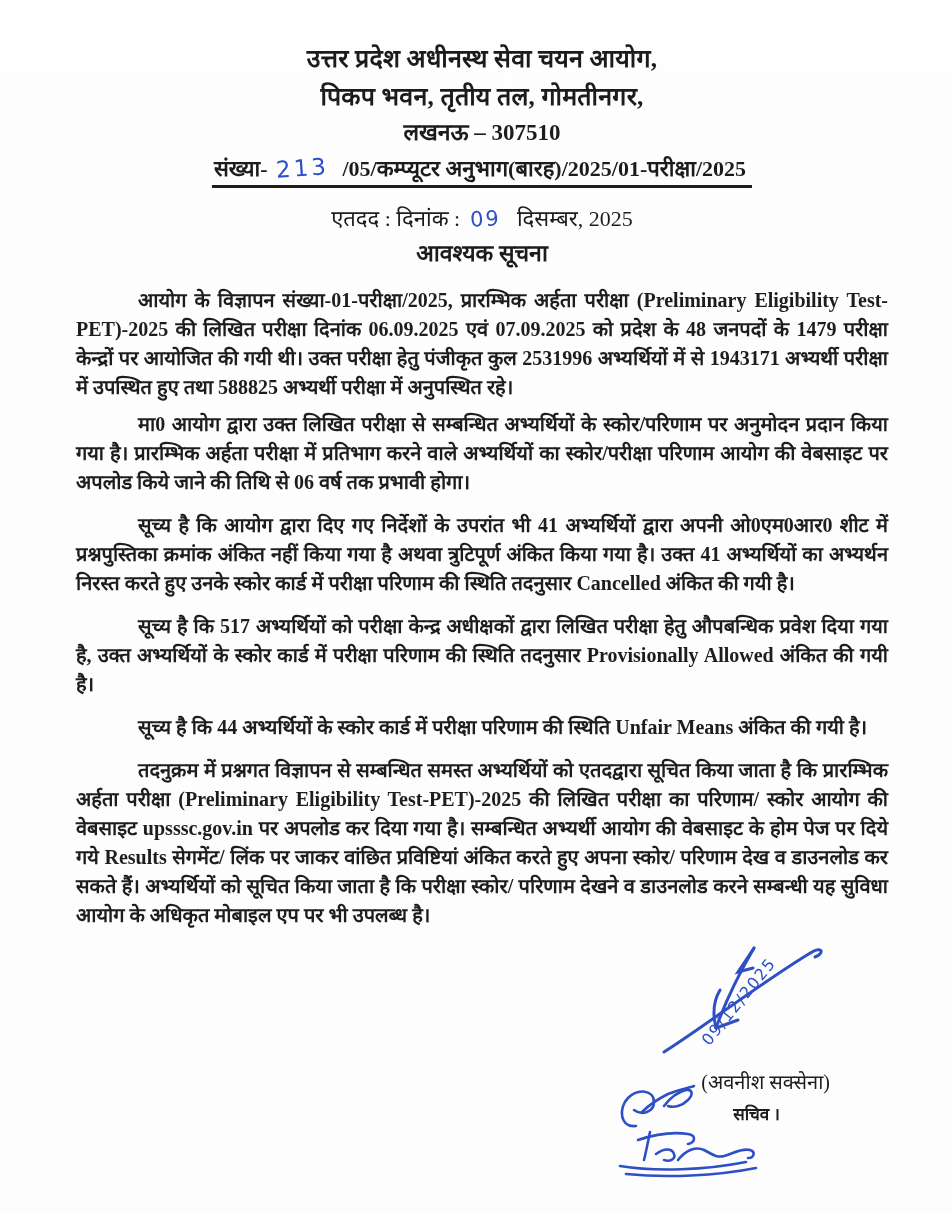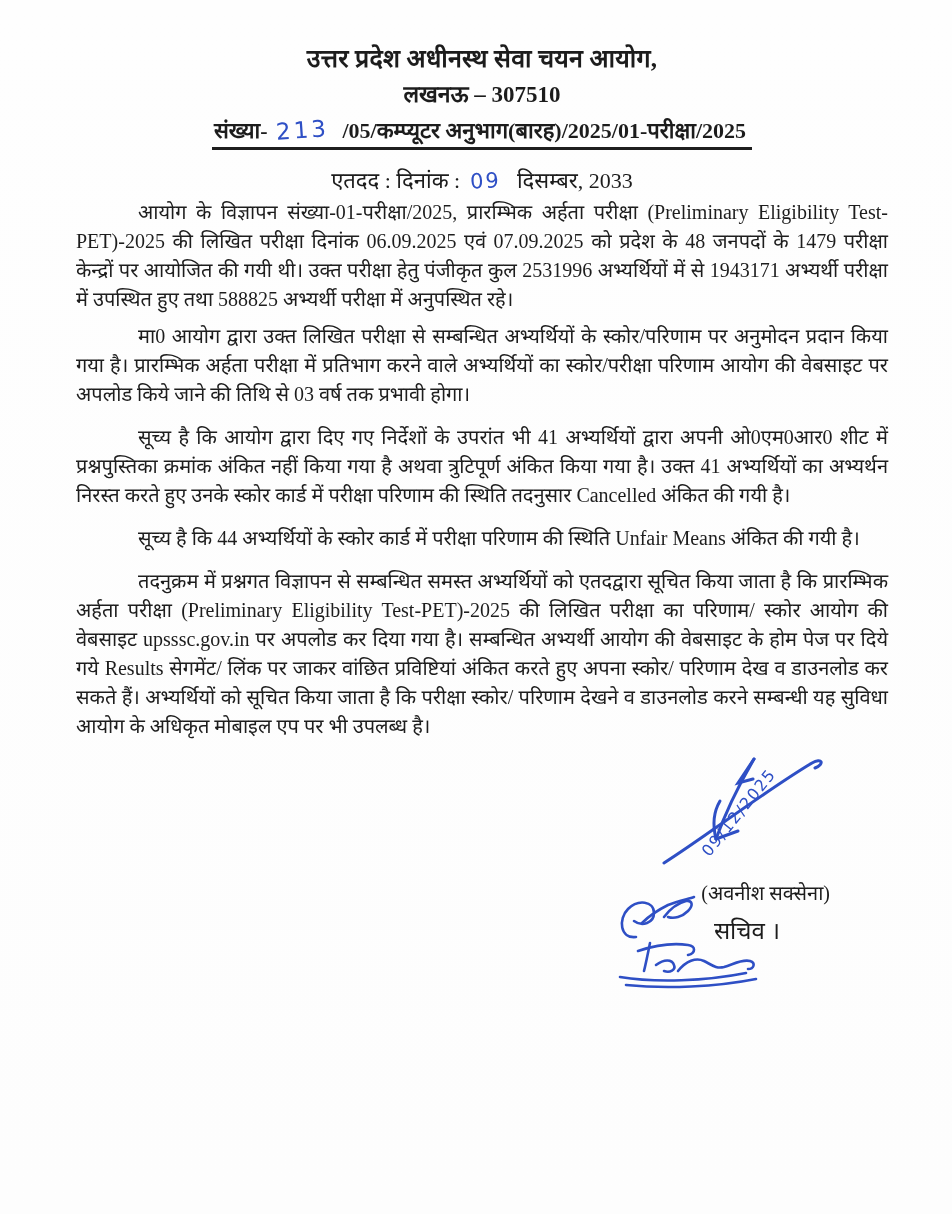--- a/index.html
+++ b/index.html
@@ -69,21 +69,21 @@
     letter-spacing: 2px;
   }
   .notice-heading {
     margin-top: 4px;
     font-size: 23px;
     font-weight: 700;
     text-align: center;
   }
 
   
-  .body-text { margin-top: 4px; }
+  .body-text { margin-top: 18px; font-weight: bold; }
   .body-text p {
     font-size: 20px;
     line-height: 29px;
     text-align: justify;
     text-indent: 62px;
     margin-bottom: 8px;
     color: #1d1d1d;
   }
   .body-text p.gap-above { margin-top: 14px; }
 
@@ -114,58 +114,61 @@
     right: 58px;
     top: 124px;
     font-size: 20px;
     font-weight: 500;
     white-space: nowrap;
   }
   .sig-title {
     position: absolute;
     right: 108px;
     top: 158px;
-    font-size: 24px;
-    font-weight: 400;
+    font-size: 17px;
+    font-weight: 700;
     white-space: nowrap;
   }
   .sig-scribble-round {
     position: absolute;
     right: 188px;
     top: 138px;
   }
   .sig-scribble-name {
     position: absolute;
     right: 116px;
     top: 182px;
   }
 </style>
 </head>
 <body>
 
 <div class="page">
 
   <div class="hdr">
     <div class="hdr-line1">उत्तर प्रदेश अधीनस्थ सेवा चयन आयोग,</div>
+    <div class="hdr-line2">पिकप भवन, तृतीय तल, गोमतीनगर,</div>
     <div class="hdr-line3">लखनऊ – 307510</div>
 
     <div class="ref-line">
       <span class="ref-underline"><span>संख्या-</span><span class="hand ref-hand">213</span><span>/05/कम्प्यूटर अनुभाग(बारह)/2025/01-परीक्षा/2025</span></span>
     </div>
 
     <div class="date-line">
-      <span>एतदद : दिनांक :</span><span class="hand date-hand">09</span><span>दिसम्बर, 2033</span>
+      <span>एतदद : दिनांक :</span><span class="hand date-hand">09</span><span>दिसम्बर, 2025</span>
     </div>
 
+    <div class="notice-heading">आवश्यक सूचना</div>
   </div>
 
   <div class="body-text">
     <p>आयोग के विज्ञापन संख्या-01-परीक्षा/2025, प्रारम्भिक अर्हता परीक्षा (Preliminary Eligibility Test-PET)-2025 की लिखित परीक्षा दिनांक 06.09.2025 एवं 07.09.2025 को प्रदेश के 48 जनपदों के 1479 परीक्षा केन्द्रों पर आयोजित की गयी थी। उक्त परीक्षा हेतु पंजीकृत कुल 2531996 अभ्यर्थियों में से 1943171 अभ्यर्थी परीक्षा में उपस्थित हुए तथा 588825 अभ्यर्थी परीक्षा में अनुपस्थित रहे।</p>
-    <p>मा0 आयोग द्वारा उक्त लिखित परीक्षा से सम्बन्धित अभ्यर्थियों के स्कोर/परिणाम पर अनुमोदन प्रदान किया गया है। प्रारम्भिक अर्हता परीक्षा में प्रतिभाग करने वाले अभ्यर्थियों का स्कोर/परीक्षा परिणाम आयोग की वेबसाइट पर अपलोड किये जाने की तिथि से 03 वर्ष तक प्रभावी होगा।</p>
+    <p>मा0 आयोग द्वारा उक्त लिखित परीक्षा से सम्बन्धित अभ्यर्थियों के स्कोर/परिणाम पर अनुमोदन प्रदान किया गया है। प्रारम्भिक अर्हता परीक्षा में प्रतिभाग करने वाले अभ्यर्थियों का स्कोर/परीक्षा परिणाम आयोग की वेबसाइट पर अपलोड किये जाने की तिथि से 06 वर्ष तक प्रभावी होगा।</p>
     <p class="gap-above">सूच्य है कि आयोग द्वारा दिए गए निर्देशों के उपरांत भी 41 अभ्यर्थियों द्वारा अपनी ओ0एम0आर0 शीट में प्रश्नपुस्तिका क्रमांक अंकित नहीं किया गया है अथवा त्रुटिपूर्ण अंकित किया गया है। उक्त 41 अभ्यर्थियों का अभ्यर्थन निरस्त करते हुए उनके स्कोर कार्ड में परीक्षा परिणाम की स्थिति तदनुसार Cancelled अंकित की गयी है।</p>
+    <p class="gap-above">सूच्य है कि 517 अभ्यर्थियों को परीक्षा केन्द्र अधीक्षकों द्वारा लिखित परीक्षा हेतु औपबन्धिक प्रवेश दिया गया है, उक्त अभ्यर्थियों के स्कोर कार्ड में परीक्षा परिणाम की स्थिति तदनुसार Provisionally Allowed अंकित की गयी है।</p>
     <p class="gap-above">सूच्य है कि 44 अभ्यर्थियों के स्कोर कार्ड में परीक्षा परिणाम की स्थिति Unfair Means अंकित की गयी है।</p>
     <p class="gap-above">तदनुक्रम में प्रश्नगत विज्ञापन से सम्बन्धित समस्त अभ्यर्थियों को एतदद्वारा सूचित किया जाता है कि प्रारम्भिक अर्हता परीक्षा (Preliminary Eligibility Test-PET)-2025 की लिखित परीक्षा का परिणाम/ स्कोर आयोग की वेबसाइट upsssc.gov.in पर अपलोड कर दिया गया है। सम्बन्धित अभ्यर्थी आयोग की वेबसाइट के होम पेज पर दिये गये Results सेगमेंट/ लिंक पर जाकर वांछित प्रविष्टियां अंकित करते हुए अपना स्कोर/ परिणाम देख व डाउनलोड कर सकते हैं। अभ्यर्थियों को सूचित किया जाता है कि परीक्षा स्कोर/ परिणाम देखने व डाउनलोड करने सम्बन्धी यह सुविधा आयोग के अधिकृत मोबाइल एप पर भी उपलब्ध है।</p>
   </div>
 
   <div class="sig-area">
 
     <svg class="sig-flourish" width="190" height="122" viewBox="0 0 190 122">
       <g fill="none" stroke="#2e4fc5" stroke-width="3" stroke-linecap="round">
         <path d="M 14 114 C 55 88, 115 42, 162 14 C 172 8, 175 15, 165 19"></path>
         <path d="M 104 10 C 90 34, 76 62, 66 90"></path>

